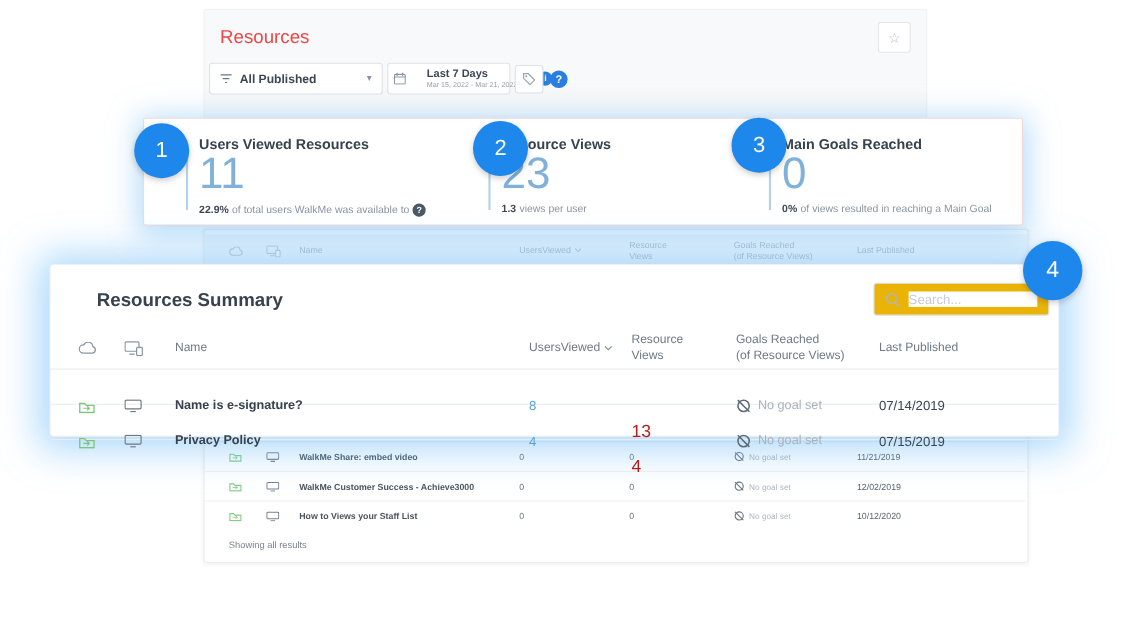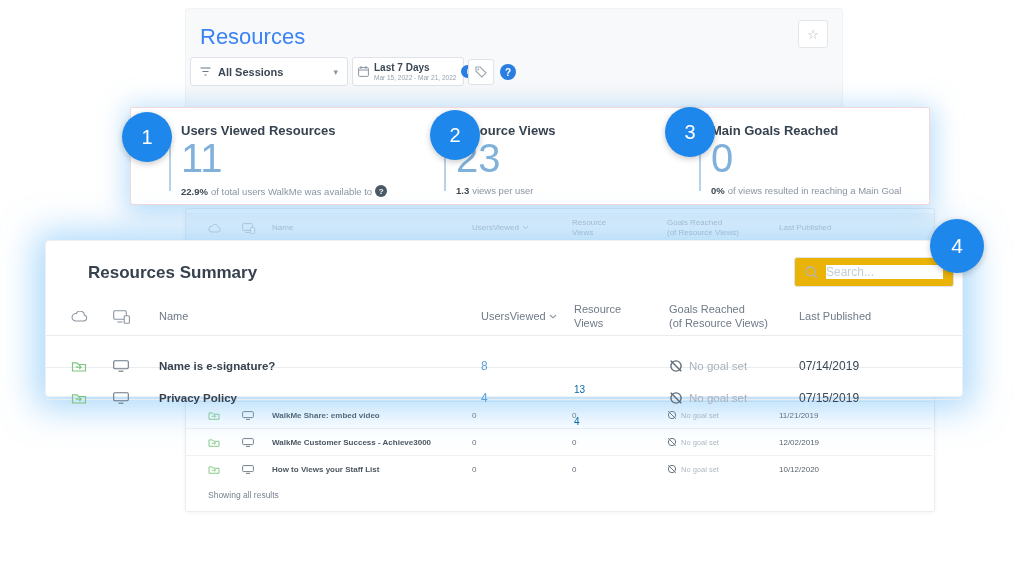--- a/index.html
+++ b/index.html
@@ -3,32 +3,32 @@
 <meta charset="utf-8">
 <style>
   * { margin:0; padding:0; box-sizing:border-box; }
   html,body { width:1024px; height:576px; background:#ffffff; overflow:hidden;
               font-family:"Liberation Sans","DejaVu Sans",sans-serif; }
   .canvas { position:relative; width:1024px; height:576px; background:#ffffff; }
 
   
   .base-top { position:absolute; left:185px; top:8px; width:658px; height:104px;
               background:#f8f9fa; border:1px solid #f1f2f4; border-radius:3px; z-index:1; }
-  .page-title { position:absolute; left:200px; top:24px; font-size:22px; color:#3b82f6; z-index:1; }
+  .page-title { position:absolute; left:200px; top:24px; font-size:17px; color:#ef4444; z-index:1; }
   .star-btn { position:absolute; left:798px; top:20px; width:30px; height:28px; background:#fff;
               border:1px solid #e4e7ea; border-radius:3px; display:flex; align-items:center;
               justify-content:center; color:#b3bcc4; font-size:13px; cursor:pointer; z-index:1; }
   .sessions-box { position:absolute; left:190px; top:57px; width:158px; height:29px; background:#fff;
               border:1px solid #dfe3e8; border-radius:3px; display:flex; align-items:center;
               padding:0 9px; gap:7px; z-index:1; }
   .sessions-label { font-size:11px; font-weight:700; color:#3b4754; }
   .sessions-caret { margin-left:auto; color:#8a95a1; font-size:9px; }
   .date-box { position:absolute; left:352px; top:57px; width:112px; height:29px; background:#fff;
               border:1px solid #dfe3e8; border-radius:3px; display:flex; align-items:center;
-              padding:0 5px; gap:5px; z-index:1; }
+              padding:0 5px; gap:19px; z-index:1; }
   .date-col { display:flex; flex-direction:column; line-height:1.15; }
   .date-label { font-size:10px; font-weight:700; color:#3b4754; }
   .date-range { font-size:6.5px; color:#98a3ad; white-space:nowrap; }
   .i-bubble { width:13px; height:13px; border-radius:50%; background:#2a7de1; color:#fff;
               font-size:8px; font-weight:700; display:flex; align-items:center; justify-content:center;
               position:relative; flex:none; }
   .i-bubble::after { content:""; position:absolute; right:-4px; top:5px; border-left:4px solid #2a7de1;
               border-top:3px solid transparent; border-bottom:3px solid transparent; }
   .tag-btn { position:absolute; left:468px; top:59px; width:26px; height:26px; background:#fff;
               border:1px solid #dfe3e8; border-radius:3px; display:flex; align-items:center;
@@ -79,21 +79,21 @@
               font-family:"Liberation Sans","DejaVu Sans",sans-serif; }
   .search-box input::placeholder { color:#c5ccd3; }
   .sgrid { display:grid; grid-template-columns:42px 46px 322px 93px 95px 130px 1fr;
            align-items:center; padding-left:25px; }
   .sum-head { position:absolute; left:0; right:0; top:57px; height:38px; font-size:11px; color:#6e7a87;
               line-height:1.25; border-bottom:1px solid #e8ecef; }
   .sum-row { position:absolute; left:0; right:0; height:32px; border-bottom:1px solid #e9edf0; }
   .row1 { top:95px; } .row2 { top:127px; }
   .sum-name { font-size:11.5px; font-weight:700; color:#37424e; }
   .sum-link { font-size:12px; color:#5c9fd6; cursor:pointer; }
-  .sum-val { font-size:10px; color:#0369a1;margin-top:48px; }
+  .sum-val { font-size:16px; color:#b91c1c;margin-top:48px; }
   .sum-goal { display:flex; align-items:center; gap:6px; font-size:11.5px; color:#a9b2bb; }
   .sum-date { font-size:12px; color:#3b4753; }
   .hd2 { display:block; }
   .caretrow { display:inline-flex; align-items:center; gap:3px; }
 
   
   .badge { position:absolute; border-radius:50%; background:#1d87ec; color:#fff; display:flex;
            align-items:center; justify-content:center; z-index:5; box-shadow:0 2px 6px rgba(0,0,0,.22); }
   .b1 { left:122px; top:112px; width:50px; height:50px; font-size:20px; }
   .b2 { left:430px; top:110px; width:50px; height:50px; font-size:20px; }
@@ -112,21 +112,21 @@
   <button class="star-btn">
     <span>☆</span>
   </button>
 
   <div class="sessions-box">
     <span>
       <svg width="11" height="9" viewBox="0 0 11 9">
           <path d="M0.5 1h10M2.5 4.5h6M4.5 8h2" stroke="#6b7785" stroke-width="1.1" fill="none"></path>
         </svg>
     </span>
-    <span class="sessions-label">All Sessions</span>
+    <span class="sessions-label">All Published</span>
     <span class="sessions-caret">▾</span>
   </div>
 
   <div class="date-box">
     <span>
       <svg width="11" height="11" viewBox="0 0 11 11">
           <rect x="0.6" y="1.6" width="9.8" height="8.8" rx="1" stroke="#8a95a1" fill="none"></rect>
           <path d="M3 0v3M8 0v3M0.6 4h9.8" stroke="#8a95a1" fill="none"></path>
         </svg>
     </span>

